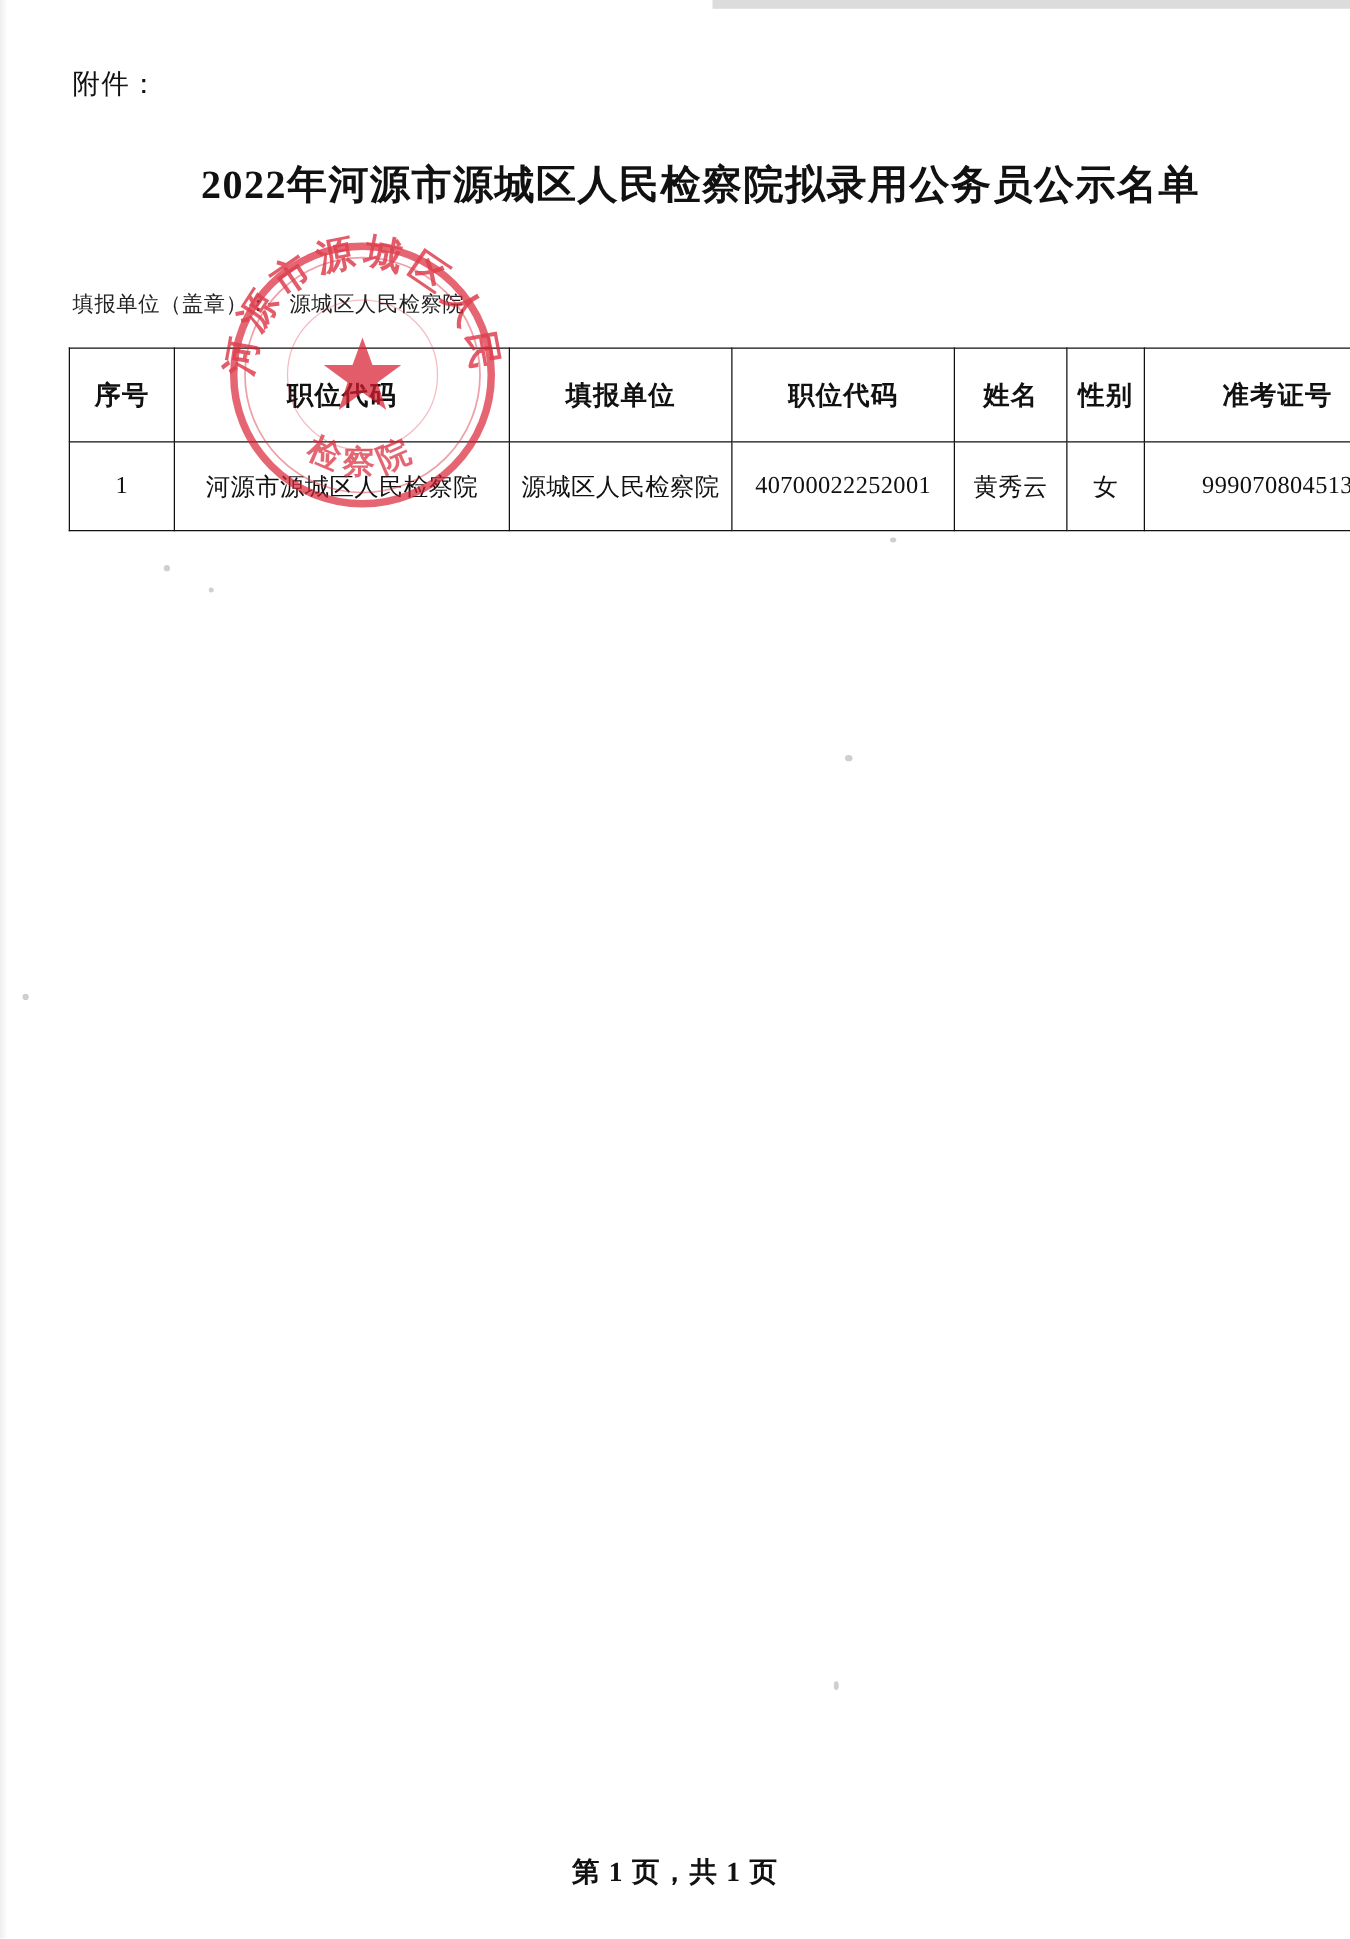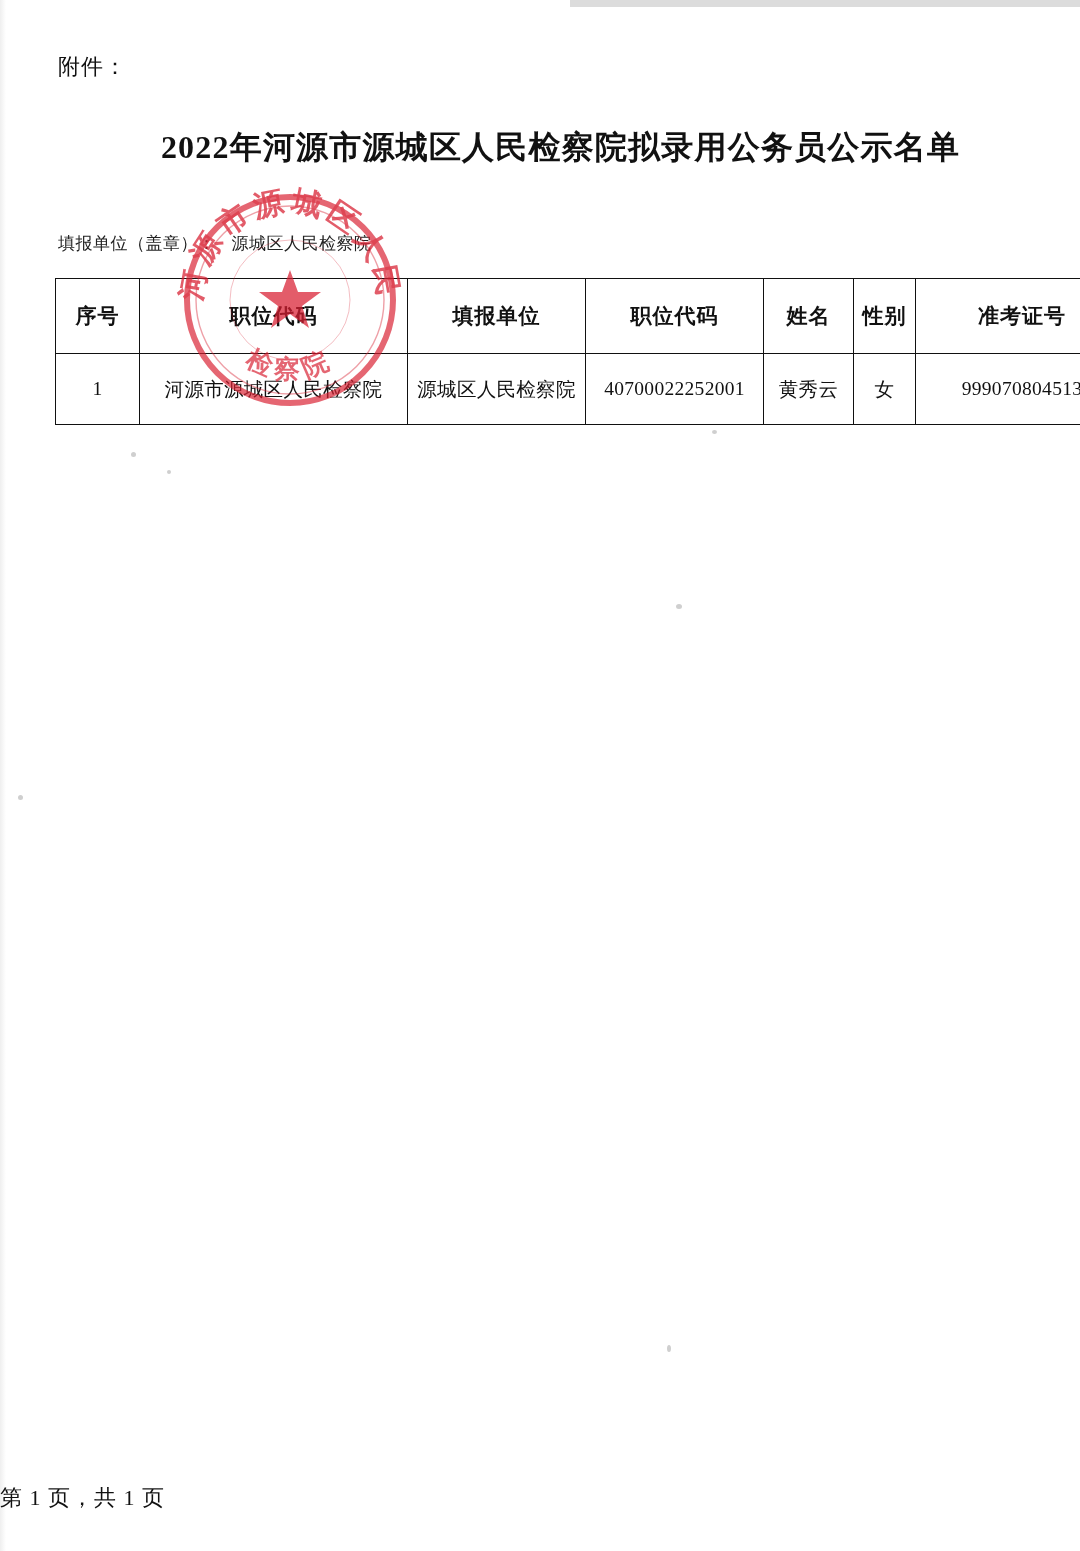--- a/index.html
+++ b/index.html
@@ -127,22 +127,23 @@
     pointer-events: none;
     opacity: 0.85;
   }
   .seal svg { display: block; }
 
   .footer {
     position: absolute;
     left: 0;
     right: 0;
     bottom: 38px;
+    text-align: center;
     font-size: 22px;
-    font-weight: 400;
+    font-weight: 700;
     color: #111;
     letter-spacing: 1px;
   }
 
   
   .speck {
     position: absolute;
     background: #cfcfcf;
     border-radius: 50%;
   }

